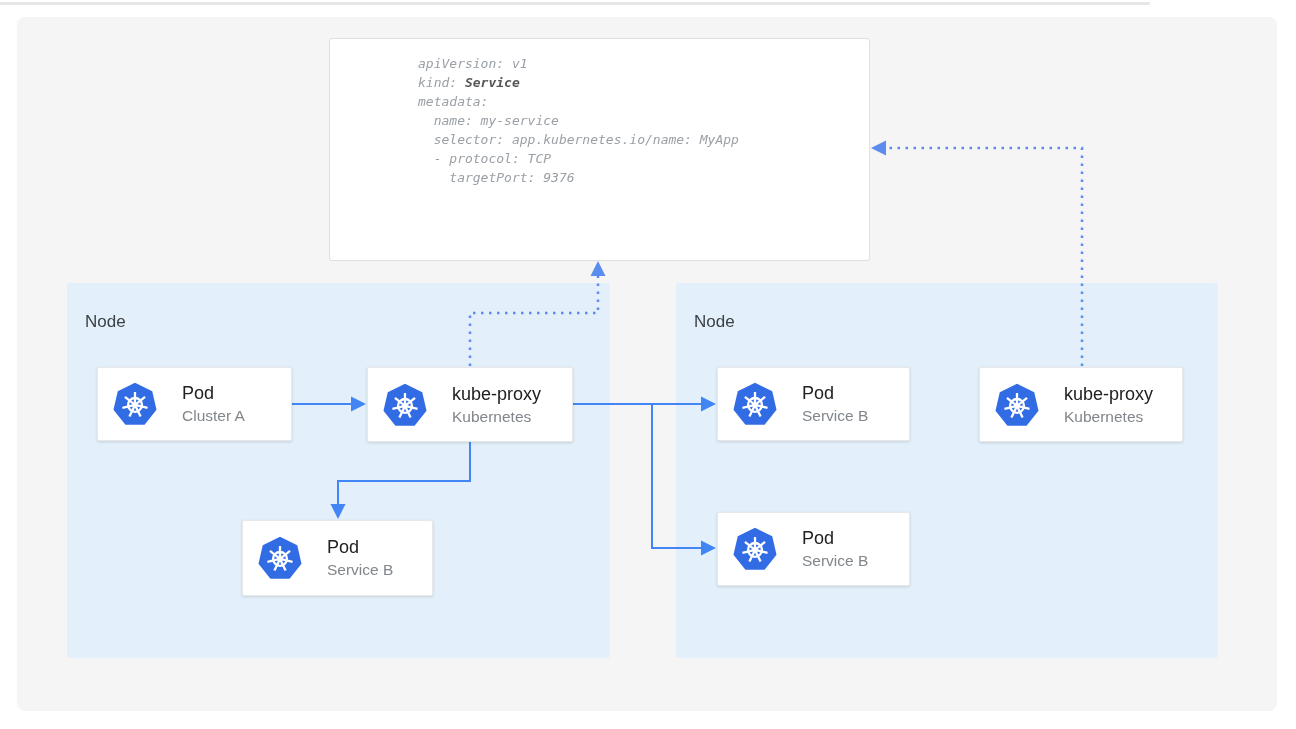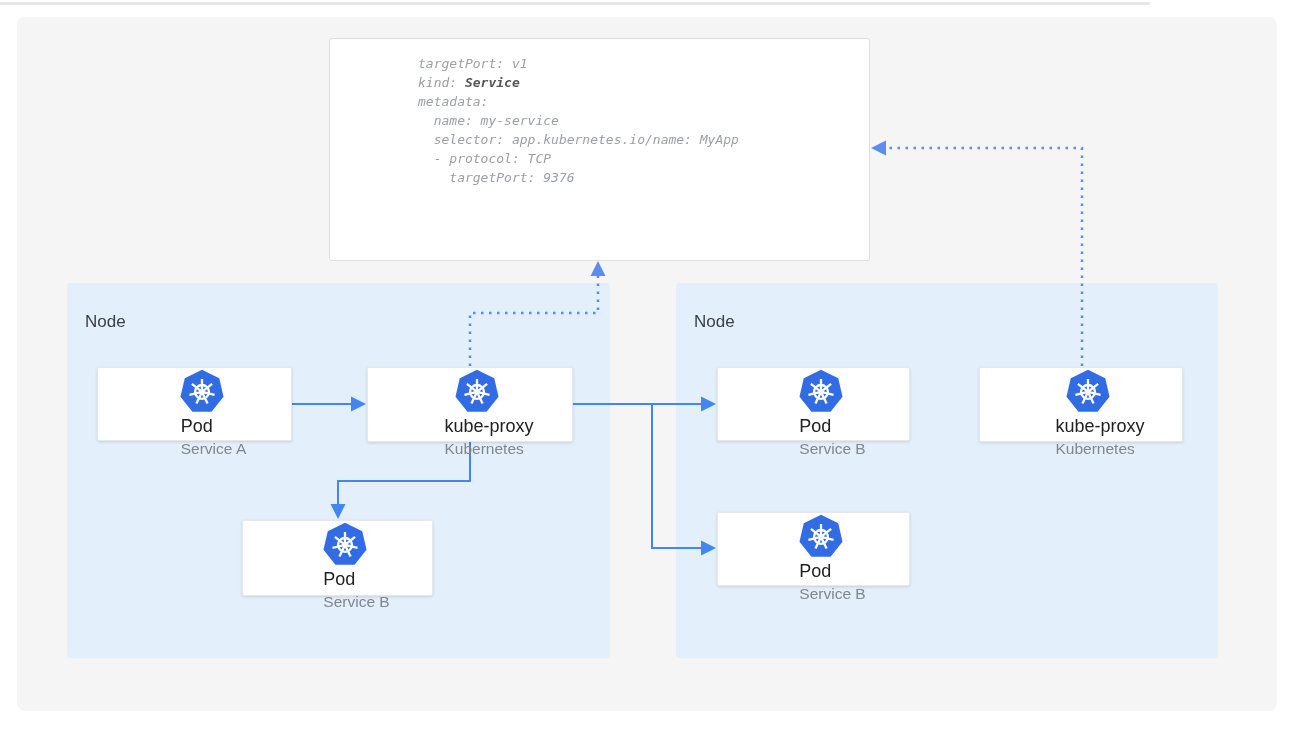--- a/index.html
+++ b/index.html
@@ -27,21 +27,21 @@
   .node-right{left:676px;top:283px;width:542px;height:375px;}
   .node-label{position:absolute;left:18px;top:29px;font-size:17px;color:var(--node-label);}
 
   .yaml-panel{position:absolute;left:329px;top:38px;width:541px;height:223px;background:#ffffff;border:1px solid #dcdfe3;border-radius:3px;box-sizing:border-box;}
   .yaml-code{padding:15px 0 0 88px;font-family:"DejaVu Sans Mono", monospace;font-style:italic;font-size:13px;line-height:19px;color:var(--code-normal);}
   .code-line{white-space:pre;}
   .code-bold{font-weight:bold;color:var(--code-bold);}
 
   .card{position:absolute;background:#ffffff;border:1px solid #e8e8e8;border-radius:2px;
         box-shadow:0 1px 3px rgba(60,64,67,.18);box-sizing:border-box;
-        display:flex;align-items:center;padding-left:14px;flex-direction:column;}
+        display:flex;align-items:center;padding-left:14px;}
   .card .k8s-icon{flex:0 0 auto;width:46px;height:46px;display:block;}
   .card-text{margin-left:24px;}
   .card-title{font-size:18px;color:var(--card-title);line-height:24px;}
   .card-subtitle{font-size:15.5px;color:var(--card-subtitle);line-height:22px;}
 
   .card-pod-a   {left:97px; top:367px;width:195px;height:74px;}
   .card-kp-left {left:367px;top:367px;width:206px;height:75px;}
   .card-pod-b1  {left:242px;top:520px;width:191px;height:76px;}
   .card-pod-b2  {left:717px;top:367px;width:193px;height:74px;}
   .card-pod-b3  {left:717px;top:512px;width:193px;height:74px;}
@@ -66,21 +66,21 @@
   <div class="node node-left">
     <div class="node-label">Node</div>
   </div>
 
   <div class="node node-right">
     <div class="node-label">Node</div>
   </div>
 
   <div class="yaml-panel">
     <div class="yaml-code">
-        <div class="code-line"><span>targetPort: v1</span></div>
+        <div class="code-line"><span>apiVersion: v1</span></div>
         <div class="code-line"><span>kind: </span><span class="code-bold">Service</span></div>
         <div class="code-line"><span>metadata:</span></div>
         <div class="code-line"><span>  name: my-service</span></div>
         <div class="code-line"><span>  selector: app.kubernetes.io/name: MyApp</span></div>
         <div class="code-line"><span>  - protocol: TCP</span></div>
         <div class="code-line"><span>    targetPort: 9376</span></div>
       </div>
   </div>
 
   <svg class="connectors" viewBox="0 0 1296 729">
@@ -114,21 +114,21 @@
         <line x1="50" y1="52" x2="77.3" y2="58.2"></line>
           <line x1="50" y1="52" x2="62.1" y2="77.2"></line>
         <line x1="50" y1="52" x2="37.9" y2="77.2"></line>
           <line x1="50" y1="52" x2="22.7" y2="58.2"></line>
         <line x1="50" y1="52" x2="28.1" y2="34.5"></line>
       </g>
       <circle cx="50" cy="52" r="6" fill="#ffffff"></circle>
     </svg>
     <div class="card-text">
       <div class="card-title">Pod</div>
-      <div class="card-subtitle">Service A</div>
+      <div class="card-subtitle">Cluster A</div>
     </div>
   </div>
 
   <div class="card card-kp-left">
     <svg class="k8s-icon" viewBox="0 0 100 100">
       <polygon points="50,4 87.5,22.1 96.8,62.7 70.8,95.2 29.2,95.2 3.2,62.7 12.5,22.1" fill="#326ce5"></polygon>
       <g stroke="#ffffff" stroke-width="5" fill="none">
         <circle cx="50" cy="52" r="15"></circle>
         <line x1="50" y1="52" x2="50" y2="24"></line>
           <line x1="50" y1="52" x2="71.9" y2="34.5"></line>

